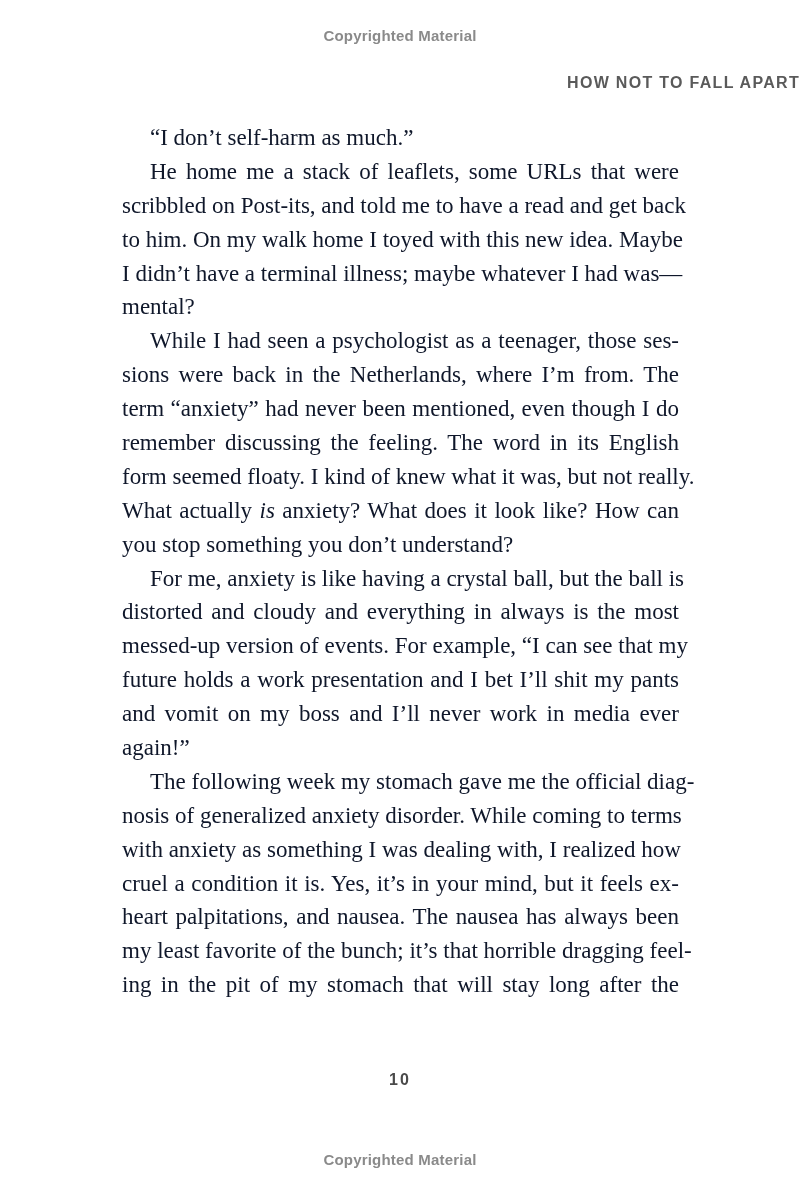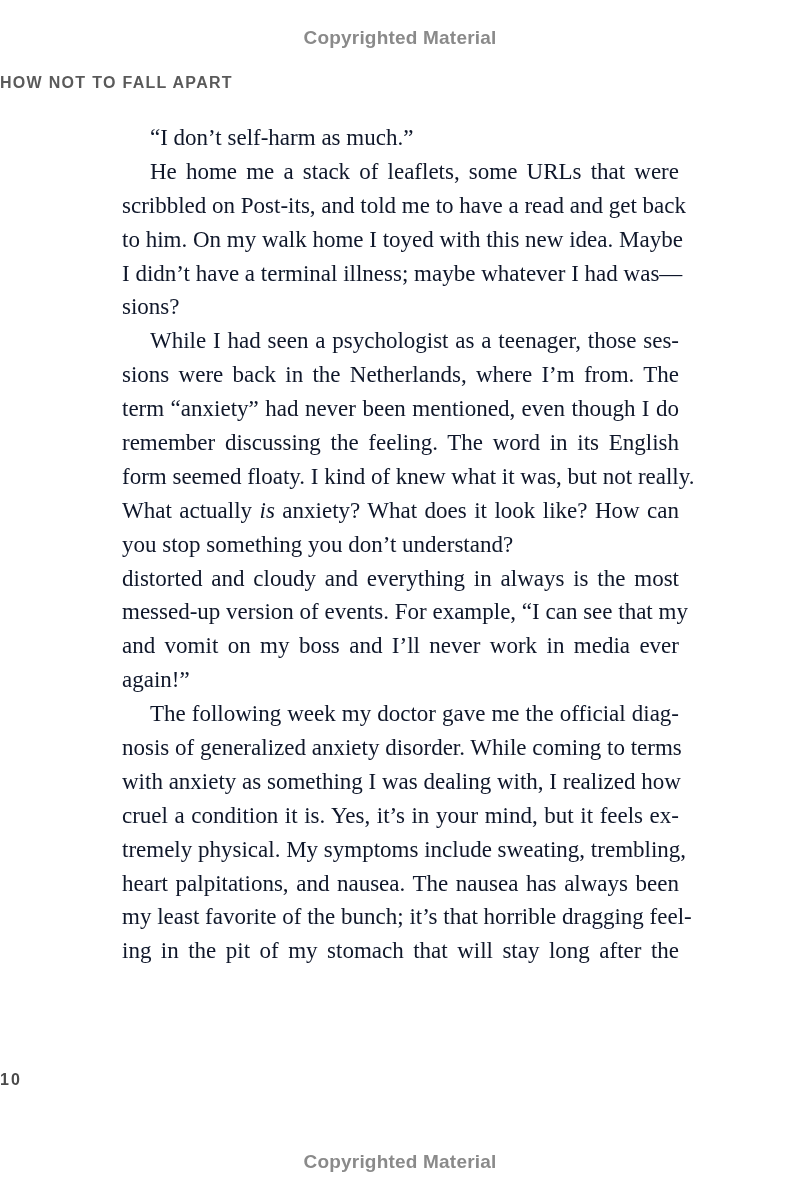--- a/index.html
+++ b/index.html
@@ -1,72 +1,73 @@
 <!DOCTYPE html>
 <html><head>
 <meta charset="utf-8">
 <style>
   html, body { margin: 0; padding: 0; background: #ffffff; }
   body { width: 800px; height: 1194px; position: relative; overflow: hidden; }
   .watermark {
     position: absolute; left: 0; width: 800px; text-align: center;
     font-family: "Liberation Sans", sans-serif; font-weight: bold;
-    font-size: 19px; color: #8a8a8a; letter-spacing: 0.2px;
+    font-size: 15px; color: #8a8a8a; letter-spacing: 0.2px;
   }
   .wm-top { top: 27px; }
   .wm-bottom { top: 1151px; }
   .running-head {
-    position: absolute; top: 74px; left: 0; width: 800px; text-align: left;
+    position: absolute; top: 74px; left: 0; width: 800px; text-align: right;
     font-family: "Liberation Sans", sans-serif; font-weight: bold;
     font-size: 16px; letter-spacing: 1.3px; color: #5a5a5a;
   }
   .body-text {
     position: absolute; left: 122px; top: 121px; width: 557px;
     font-family: "Liberation Serif", serif; font-size: 23px;
     line-height: 33.9px; color: #0f172a;
   }
   .line { display: block; height: 33.9px; white-space: nowrap;
           text-align: justify; text-align-last: justify; }
   .line.last { text-align-last: left; }
   .line.indent { padding-left: 28px; }
   .page-number {
-    position: absolute; top: 1071px; left: 0; width: 800px; 
+    position: absolute; top: 1071px; left: 0; width: 800px; text-align: center;
     font-family: "Liberation Sans", sans-serif; font-weight: bold;
     font-size: 16px; letter-spacing: 2px; color: #4a4a4a;
   }
   em { }
 </style>
 </head>
 <body>
 
 <div class="watermark wm-top">Copyrighted Material</div>
 <div class="running-head">HOW NOT TO FALL APART</div>
 
 <div class="body-text" id="body-text">
     <span class="line indent last">“I don’t self-harm as much.”</span>
     <span class="line indent">He home me a stack of leaflets, some URLs that were</span>
     <span class="line">scribbled on Post-its, and told me to have a read and get back</span>
     <span class="line">to him. On my walk home I toyed with this new idea. Maybe</span>
     <span class="line">I didn’t have a terminal illness; maybe whatever I had was—</span>
-    <span class="line last">sions?</span>
+    <span class="line last">mental?</span>
     <span class="line indent">While I had seen a psychologist as a teenager, those ses-</span>
     <span class="line">sions were back in the Netherlands, where I’m from. The</span>
     <span class="line">term “anxiety” had never been mentioned, even though I do</span>
     <span class="line">remember discussing the feeling. The word in its English</span>
     <span class="line">form seemed floaty. I kind of knew what it was, but not really.</span>
     <span class="line"><span>What actually </span><em>is</em><span> anxiety? What does it look like? How can</span></span>
     <span class="line last">you stop something you don’t understand?</span>
+    <span class="line indent">For me, anxiety is like having a crystal ball, but the ball is</span>
     <span class="line">distorted and cloudy and everything in always is the most</span>
     <span class="line">messed-up version of events. For example, “I can see that my</span>
+    <span class="line">future holds a work presentation and I bet I’ll shit my pants</span>
     <span class="line">and vomit on my boss and I’ll never work in media ever</span>
     <span class="line last">again!”</span>
-    <span class="line indent">The following week my doctor gave me the official diag-</span>
+    <span class="line indent">The following week my stomach gave me the official diag-</span>
     <span class="line">nosis of generalized anxiety disorder. While coming to terms</span>
     <span class="line">with anxiety as something I was dealing with, I realized how</span>
     <span class="line">cruel a condition it is. Yes, it’s in your mind, but it feels ex-</span>
-    <span class="line">tremely physical. My symptoms include sweating, trembling,</span>
     <span class="line">heart palpitations, and nausea. The nausea has always been</span>
     <span class="line">my least favorite of the bunch; it’s that horrible dragging feel-</span>
     <span class="line">ing in the pit of my stomach that will stay long after the</span>
   </div>
 
 <div class="page-number">10</div>
 <div class="watermark wm-bottom">Copyrighted Material</div>
 
 </body></html>

